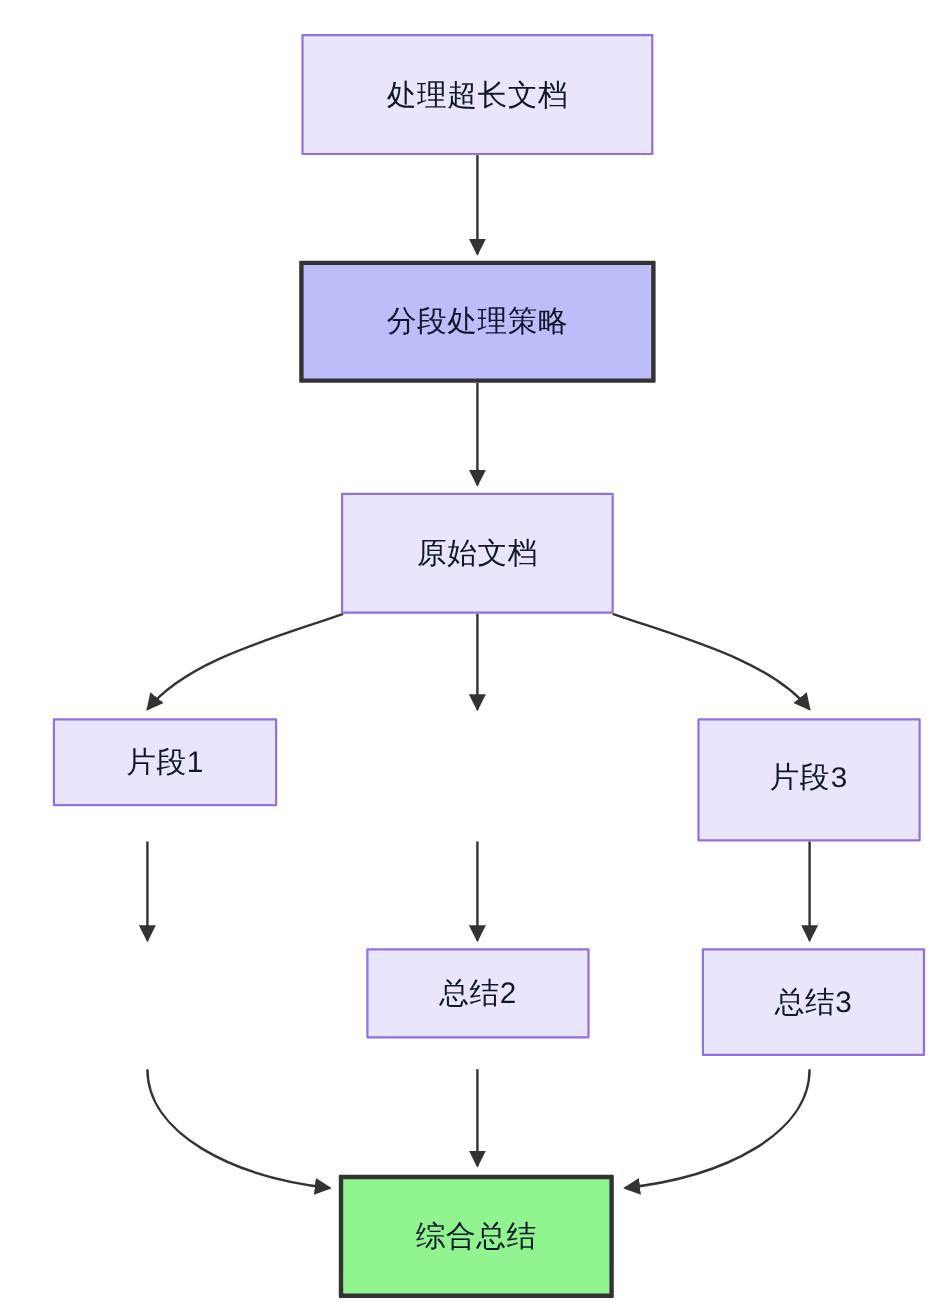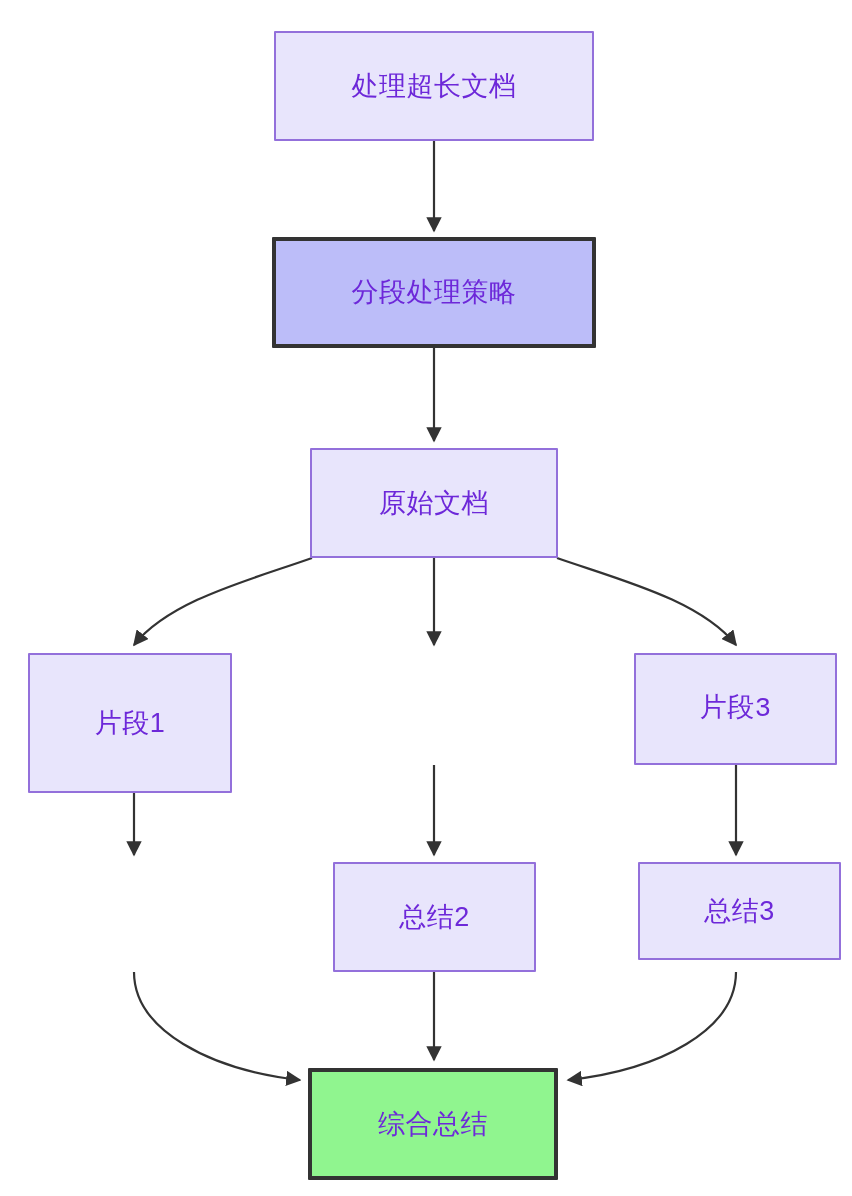--- a/index.html
+++ b/index.html
@@ -23,21 +23,21 @@
     height: 1196px;
     pointer-events: none;
   }
   .node {
     position: absolute;
     box-sizing: border-box;
     display: flex;
     align-items: center;
     justify-content: center;
     text-align: center;
-    color: #6d28d9;
+    color: #0f172a;
     font-size: 27px;
     line-height: 1.2;
     letter-spacing: 0.5px;
     white-space: nowrap;
   }
   .node.plain {
     background: #e8e5fc;
     border: 2px solid #9370db;
     border-radius: 1px;
   }
@@ -87,31 +87,31 @@
   </div>
 
   <div class="node highlight" style="left:272px; top:237px; width:324px; height:111px;">
     <span class="node-label">分段处理策略</span>
   </div>
 
   <div class="node plain" style="left:310px; top:448px; width:248px; height:110px;align-items:center;">
     <span class="node-label">原始文档</span>
   </div>
 
-  <div class="node plain" style="left:28px; top:653px; width:204px; height:140px;">
+  <div class="node plain" style="left:48px; top:653px; width:204px; height:80px;">
     <span class="node-label">片段1</span>
   </div>
 
 
   <div class="node plain" style="left:634px; top:653px; width:203px; height:112px;font-family:Liberation Mono, monospace;">
     <span class="node-label">片段3</span>
   </div>
 
 
-  <div class="node plain" style="left:333px; top:862px; width:203px; height:110px;">
+  <div class="node plain" style="left:333px; top:862px; width:203px; height:82px;">
     <span class="node-label">总结2</span>
   </div>
 
   <div class="node plain" style="left:638px; top:862px; width:203px; height:98px;">
     <span class="node-label">总结3</span>
   </div>
 
   <div class="node result" style="left:308px; top:1068px; width:250px; height:112px;">
     <span class="node-label">综合总结</span>
   </div>

